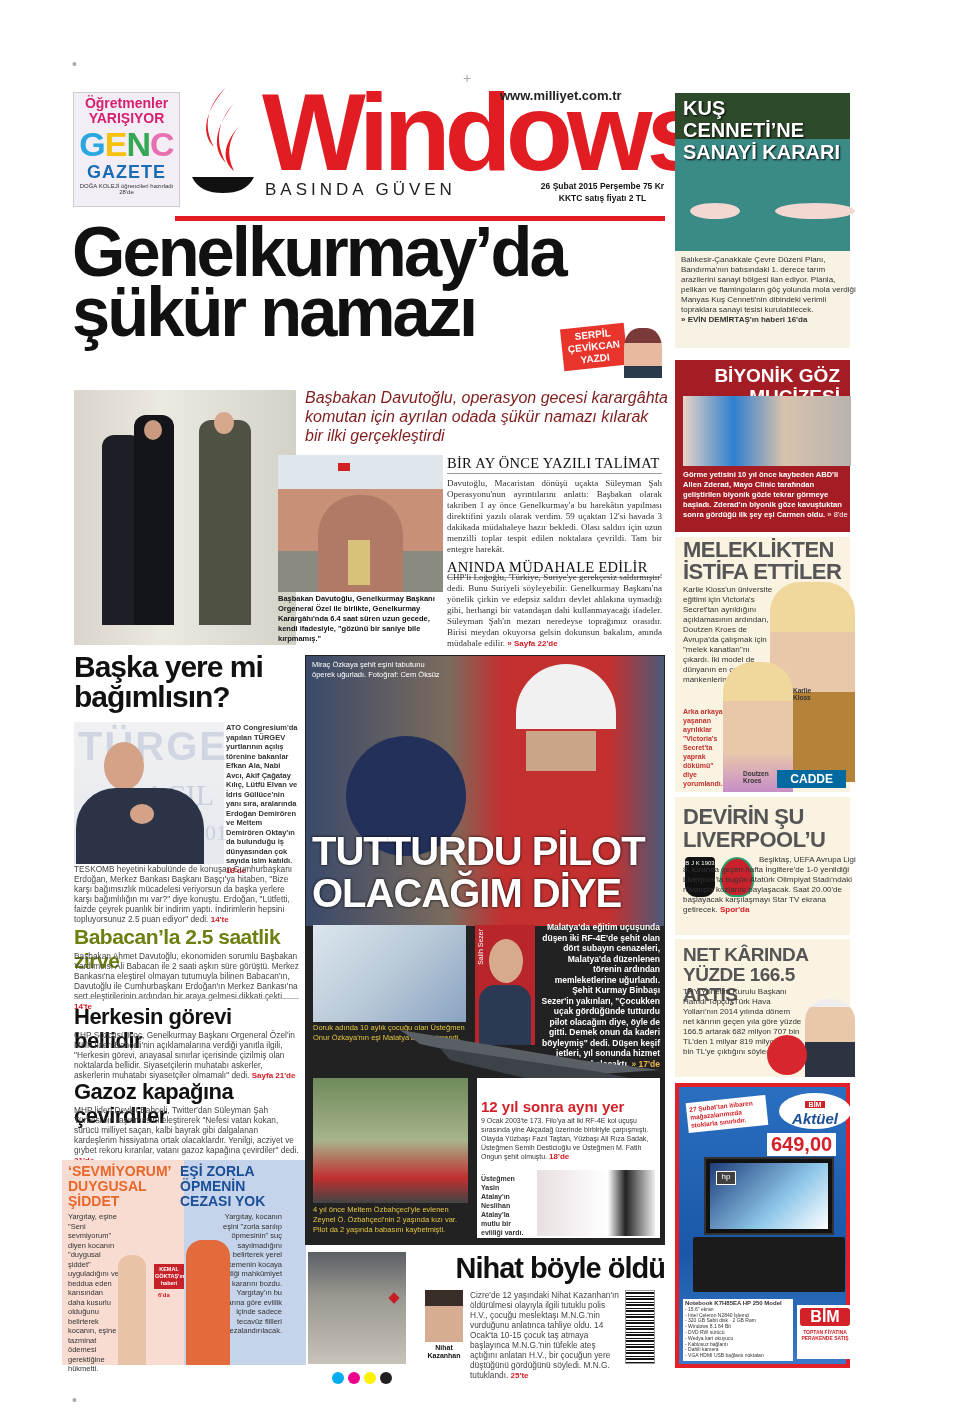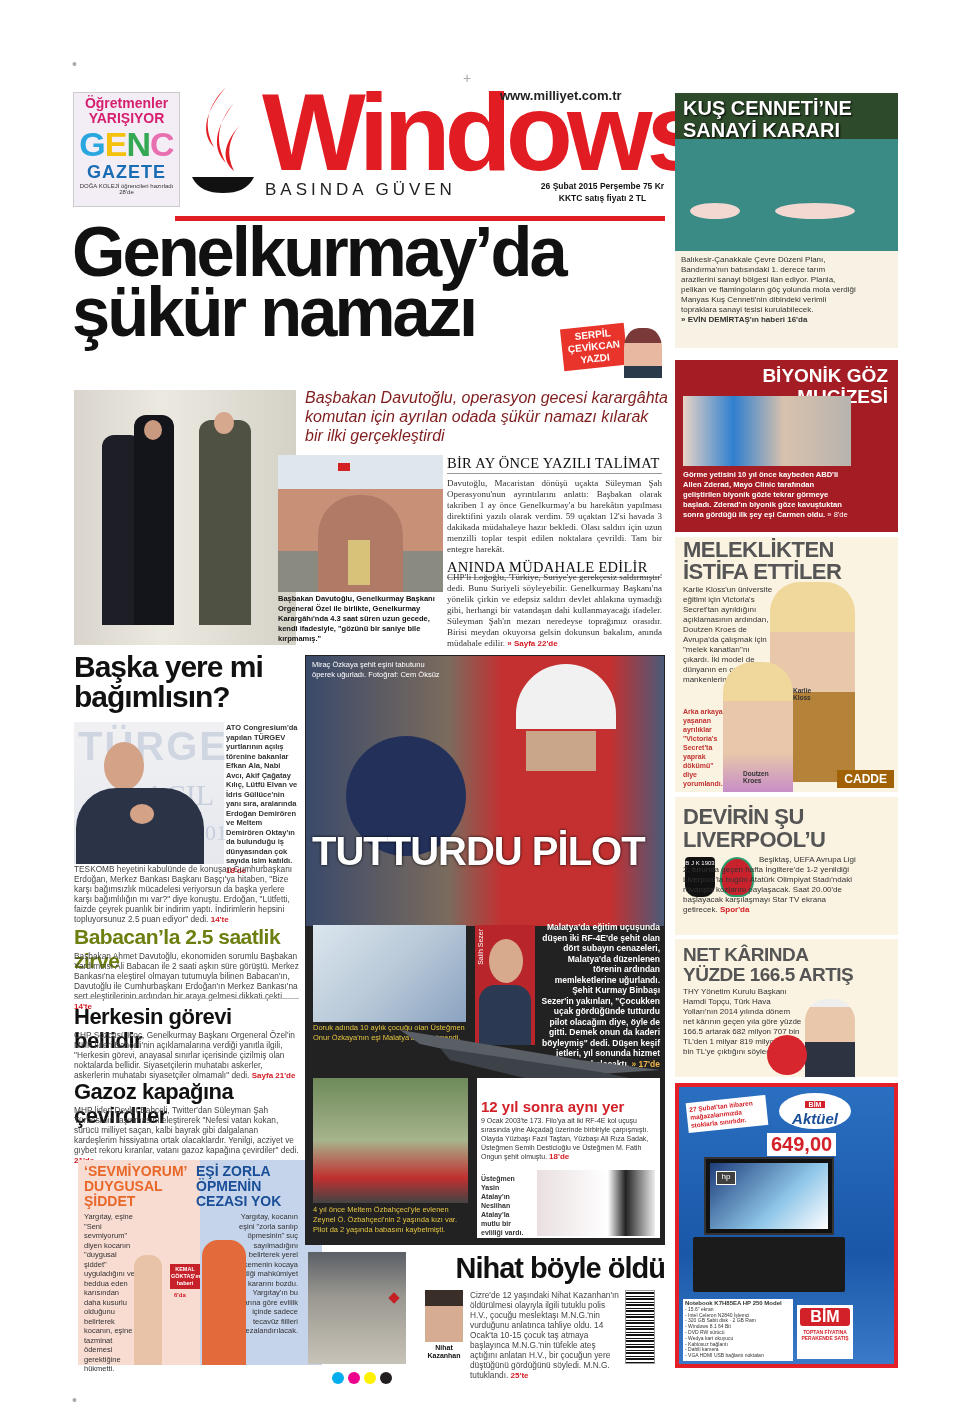--- a/index.html
+++ b/index.html
@@ -39,21 +39,21 @@
 .lbody{font-size:8.3px;line-height:10px;color:#444}
 .green{color:#6d7f10}
 .hbold{font-weight:bold;font-size:22px;line-height:24px;letter-spacing:-.5px}
 
 .feat{left:305px;top:655px;width:360px;height:590px;background:#222}
 .feat-ph{left:306px;top:656px;width:358px;height:270px;background:linear-gradient(90deg,#3a4a6a,#7b6b5d 40%,#c43030 55%,#c43030 85%,#4a5a78)}
 .feat-cap{left:312px;top:660px;font-size:7.5px;color:#fff;line-height:10px}
 .feat-hl{left:312px;top:830px;width:350px;font-weight:900;font-size:40px;line-height:42px;color:#fff;letter-spacing:-1px;text-shadow:0 0 3px #000}
 .fbody{color:#fff;font-size:8.5px;font-weight:bold;line-height:10.5px;text-align:right}
 
-.rc{left:675px;width:223px}
+.rc{left:675px;width:175px}
 .kus{top:93px;height:255px;background:linear-gradient(#2d4a2a 0 18%,#3a8a86 18% 62%,#f7f2e3 62%)}
 .kus h2{position:absolute;left:8px;top:4px;color:#fff;font-size:20px;font-weight:900;line-height:22px;text-shadow:1px 1px 2px #000}
 .biy{top:360px;height:172px;background:#a51d24}
 .biy h2{position:absolute;right:10px;top:5px;color:#fff;font-weight:900;font-size:19px;line-height:21px;text-align:right}
 .cream{background:#fbf3e2}
 .mel{top:537px;height:255px}
 .grayhl{color:#555;font-weight:900;font-size:22px;line-height:22px;letter-spacing:-.5px}
 .rbody{font-size:8px;line-height:10px;color:#333}
 .bim{top:1083px;height:285px;background:#e32028;padding:4px}
 .bim .inner{position:absolute;left:4px;top:4px;right:4px;bottom:4px;background:linear-gradient(#2a6fc1,#1a57a8 60%,#3a7ac8)}
@@ -109,21 +109,21 @@
   <div class="p" style="left:60px;height:210px;background:#14151b"></div>
   <div class="p" style="left:125px;height:205px;background:#4f5243;width:52px"></div>
   <div style="position:absolute;left:70px;top:30px;width:18px;height:20px;border-radius:50%;background:#c99a80"></div>
   <div style="position:absolute;left:140px;top:22px;width:20px;height:22px;border-radius:50%;background:#d6a98e"></div>
 </div>
 <div class="abs ph2">
   <div style="position:absolute;left:40px;top:40px;width:85px;height:97px;background:#b07a66;border-radius:40px 40px 0 0"></div>
   <div style="position:absolute;left:70px;top:85px;width:22px;height:45px;background:#d8c27a"></div>
   <div style="position:absolute;left:60px;top:8px;width:12px;height:8px;background:#d32020"></div>
 </div>
-<div class="abs ph2cap">Başbakan Davutoğlu, Genelkurmay Başkanı Orgeneral Özel ile birlikte, Genelkurmay Karargâhı'nda 4.3 saat süren uzun gecede, kendi ifadesiyle, "gözünü bir saniye bile kırpmamış."</div>
+<div class="abs ph2cap">Başbakan Davutoğlu, Genelkurmay Başkanı Orgeneral Özel ile birlikte, Genelkurmay Karargâhı'nda 6.4 saat süren uzun gecede, kendi ifadesiyle, "gözünü bir saniye bile kırpmamış."</div>
 
 <div class="abs deck">Başbakan Davutoğlu, operasyon gecesi karargâhta komutan için ayrılan odada şükür namazı kılarak bir ilki gerçekleştirdi</div>
 <div class="abs" style="left:447px;top:455px;width:215px">
   <div class="sub">BİR AY ÖNCE YAZILI TALİMAT</div>
   <div class="body-serif" style="margin-top:4px">Davutoğlu, Macaristan dönüşü uçakta Süleyman Şah Operasyonu'nun ayrıntılarını anlattı: Başbakan olarak takriben 1 ay önce Genelkurmay'a bu harekâtın yapılması direktifini yazılı olarak verdim. 59 uçaktan 12'si havada 3 dakikada müdahaleye hazır bekledi. Olası saldırı için uzun menzilli toplar tespit edilen noktalara çevrildi. Tam bir entegre harekât.</div>
   <div class="sub" style="margin-top:4px">ANINDA MÜDAHALE EDİLİR</div>
 </div>
 <div class="abs body-serif" style="left:447px;top:572px;width:215px">
   <span>CHP'li Loğoğlu, 'Türkiye, Suriye'ye gerekçesiz saldırmıştır' dedi. Bunu Suriyeli söyleyebilir. Genelkurmay Başkanı'na yönelik çirkin ve edepsiz saldırı devlet ahlakına uymadığı gibi, herhangi bir vatandaşın dahi kullanmayacağı ifadeler. Süleyman Şah'ın mezarı neredeyse toprağımız orasıdır. Birisi meydan okuyorsa gelsin dokunsun bakalım, anında müdahale edilir.</span> <span class="more">» <span>Sayfa 22'de</span></span>
 </div>
@@ -153,21 +153,21 @@
 <div class="abs hbold" style="left:74px;top:1005px;width:225px">Herkesin görevi bellidir</div>
 <div class="abs lbody" style="left:74px;top:1030px;width:225px">
   <span>CHP Sözcüsü Koç, Genelkurmay Başkanı Orgeneral Özel'in MHP lideri Bahçeli'nin açıklamalarına verdiği yanıtla ilgili, "Herkesin görevi, anayasal sınırlar içerisinde çizilmiş olan noktalarda bellidir. Siyasetçilerin muhatabı askerler, askerlerin muhatabı siyasetçiler olmamalı" dedi.</span> <span class="more">Sayfa 21'de</span>
 </div>
 
 <div class="abs hbold" style="left:74px;top:1080px;width:225px">Gazoz kapağına çevirdiler</div>
 <div class="abs lbody" style="left:74px;top:1105px;width:225px">
   <span>MHP lideri Devlet Bahçeli, Twitter'dan Süleyman Şah Türbesi'nin taşınmasını eleştirerek "Nefesi vatan kokan, sürücü milliyet saçan, kalbi bayrak gibi dalgalanan kardeşlerim hissiyatına ortak olacaklardır. Yenilgi, acziyet ve gıybet rekoru kıranlar, vatanı gazoz kapağına çevirdiler" dedi.</span> <span class="more">21'de</span>
 </div>
 
-<div class="abs" style="left:78px;top:1160px;width:244px;height:205px;background:linear-gradient(90deg,#f8dcd2 0 50%,#c5d4ea 50%)">
+<div class="abs" style="left:62px;top:1160px;width:244px;height:205px;background:linear-gradient(90deg,#f8dcd2 0 50%,#c5d4ea 50%)">
   <div style="position:absolute;left:6px;top:4px;width:105px;color:#e8682a;font-weight:bold;font-size:14px;line-height:15px">‘SEVMİYORUM’ DUYGUSAL ŞİDDET</div>
   <div style="position:absolute;left:6px;top:52px;width:52px;font-size:7.5px;line-height:9.5px;color:#333">Yargıtay, eşine "Seni sevmiyorum" diyen kocanın "duygusal şiddet" uyguladığını ve beddua eden karısından daha kusurlu olduğunu belirterek kocanın, eşine tazminat ödemesi gerektiğine hükmetti.</div>
   <div style="position:absolute;left:118px;top:4px;width:105px;color:#1a4f98;font-weight:bold;font-size:14px;line-height:15px">EŞİ ZORLA ÖPMENİN CEZASI YOK</div>
   <div style="position:absolute;left:150px;top:52px;width:70px;font-size:7.5px;line-height:9.5px;color:#333;text-align:right">Yargıtay, kocanın eşini "zorla sarılıp öpmesinin" suç sayılmadığını belirterek yerel mahkemenin kocaya verdiği mahkûmiyet kararını bozdu. Yargıtay'ın bu kararına göre evlilik içinde sadece tecavüz fiilleri cezalandırılacak.</div>
   <div style="position:absolute;left:56px;top:95px;width:28px;height:110px;background:#e9c3a7;border-radius:12px 12px 0 0"></div>
   <div style="position:absolute;left:124px;top:80px;width:44px;height:125px;background:#e36a3b;border-radius:16px 16px 0 0"></div>
   <div style="position:absolute;left:92px;top:104px;width:30px;background:#c7222a;color:#fff;font-size:5.5px;font-weight:bold;text-align:center;line-height:7px;padding:2px 1px">
     <div>KEMAL</div>
       <div>GÖKTAŞ'ın</div>
       <div>haberi</div>
@@ -177,20 +177,21 @@
 
 <div class="abs feat"></div>
 <div class="abs feat-ph">
   <div style="position:absolute;left:40px;top:80px;width:120px;height:120px;border-radius:50%;background:#23305a"></div>
   <div style="position:absolute;left:210px;top:8px;width:100px;height:65px;border-radius:50px 50px 0 0;background:#f1f1f1"></div>
   <div style="position:absolute;left:220px;top:75px;width:70px;height:40px;background:#c9a58a"></div>
 </div>
 <div class="abs feat-cap" style="width:130px">Miraç Özkaya şehit eşini tabutunu öperek uğurladı. Fotoğraf: Cem Öksüz</div>
 <div class="abs feat-hl">
   <div>TUTTURDU PİLOT</div>
+  <div>OLACAĞIM DİYE</div>
 </div>
 <div class="abs" style="left:313px;top:925px;width:153px;height:97px;background:linear-gradient(135deg,#dbe6ee,#b9c9d8 50%,#8aa3c1)"></div>
 <div class="abs" style="left:313px;top:1023px;width:160px;font-size:7.5px;color:#e6c640;line-height:10px">Doruk adında 10 aylık çocuğu olan Üsteğmen Onur Özkaya'nın eşi Malatya'da öğretmendi.</div>
 <div class="abs" style="left:475px;top:925px;width:60px;height:120px;background:#b8262b">
   <div style="position:absolute;left:14px;top:14px;width:34px;height:44px;border-radius:50%;background:#d8aa8c"></div>
   <div style="position:absolute;left:4px;top:60px;width:52px;height:60px;background:#2b3a52;border-radius:16px 16px 0 0"></div>
   <div style="position:absolute;left:2px;top:4px;writing-mode:vertical-rl;transform:rotate(180deg);font-size:7px;color:#fff">Salih Sezer</div>
 </div>
 <div class="abs fbody" style="left:540px;top:922px;width:120px">
   <span>Malatya'da eğitim uçuşunda düşen iki RF-4E'de şehit olan dört subayın cenazeleri, Malatya'da düzenlenen törenin ardından memleketlerine uğurlandı. Şehit Kurmay Binbaşı Sezer'in yakınları, "Çocukken uçak gördüğünde tutturdu pilot olacağım diye, öyle de gitti. Demek onun da kaderi böyleymiş" dedi. Düşen keşif jetleri, yıl sonunda hizmet dışı kalacaktı.</span> <span style="color:#f0b64a">» <span>17'de</span></span>
@@ -253,33 +254,33 @@
   <div class="grayhl" style="position:absolute;left:8px;top:2px">
       <div>MELEKLİKTEN</div>
       <div>İSTİFA ETTİLER</div>
     </div>
   <div class="rbody" style="position:absolute;left:8px;top:48px;width:95px">Karlie Kloss'un üniversite eğitimi için Victoria's Secret'tan ayrıldığını açıklamasının ardından, Doutzen Kroes de Avrupa'da çalışmak için "melek kanatları"nı çıkardı. İki model de dünyanın en çok kazanan mankenlerinden.</div>
   <div style="position:absolute;left:95px;top:45px;width:85px;height:200px;background:linear-gradient(#f0d89c 0 25%,#e8c7aa 25% 55%,#b5823a 55%);border-radius:30px 30px 0 0"></div>
   <div style="position:absolute;left:48px;top:125px;width:70px;height:130px;background:linear-gradient(#f0d89c 0 30%,#e8c7aa 30% 70%,#c78ec7);border-radius:30px 30px 0 0"></div>
   <div style="position:absolute;left:8px;top:170px;width:40px;font-size:7px;line-height:9px;font-weight:bold;color:#c0322f">Arka arkaya yaşanan ayrılıklar "Victoria's Secret'ta yaprak dökümü" diye yorumlandı.</div>
   <div style="position:absolute;left:118px;top:150px;width:30px;font-size:6.5px;font-weight:bold;color:#333">Karlie Kloss</div>
   <div style="position:absolute;left:68px;top:233px;width:34px;font-size:6.5px;font-weight:bold;color:#333">Doutzen Kroes</div>
-  <div style="position:absolute;right:4px;bottom:4px;background:#a16207;color:#fff;font-weight:900;font-size:12px;padding:2px 7px">CADDE</div>
+  <div style="position:absolute;right:4px;bottom:4px;background:#0369a1;color:#fff;font-weight:900;font-size:12px;padding:2px 13px">CADDE</div>
 </div>
 
 <div class="abs rc cream" style="top:795px;height:140px;border-top:2px solid #fff">
   <div class="grayhl" style="position:absolute;left:8px;top:8px;font-size:22px;line-height:23px">
       <div>DEVİRİN ŞU</div>
       <div>LIVERPOOL’U</div>
     </div>
   <div style="position:absolute;left:10px;top:60px;width:30px;height:40px;background:#111;border-radius:4px 4px 12px 12px;color:#fff;font-size:6px;text-align:center;padding-top:3px"><span>B J K 1903</span></div>
   <div style="position:absolute;left:45px;top:60px;width:34px;height:40px;background:#c8232c;border-radius:50% 50% 40% 40%;border:2px solid #2c9a6a"></div>
   <div class="rbody" style="position:absolute;left:85px;top:58px;width:95px"></div>
   <div class="rbody" style="position:absolute;left:8px;top:58px;width:175px;text-indent:76px">
-    <span>Beşiktaş, UEFA Avrupa Ligi 2. turunda geçen hafta İngiltere'de 1-2 yenildiği Liverpool'la bugün Atatürk Olimpiyat Stadı'ndaki rövanşta kozlarını paylaşacak. Saat 20.00'de başlayacak karşılaşmayı Star TV ekrana getirecek.</span> <span class="more">Spor'da</span>
+    <span>Beşiktaş, UEFA Avrupa Ligi 8. turunda geçen hafta İngiltere'de 1-0 yenildiği Liverpool'la bugün Atatürk Olimpiyat Stadı'ndaki rövanşta kozlarını paylaşacak. Saat 20.00'de başlayacak karşılaşmayı Star TV ekrana getirecek.</span> <span class="more">Spor'da</span>
   </div>
 </div>
 
 <div class="abs rc cream" style="top:937px;height:140px;border-top:2px solid #fff">
   <div class="grayhl" style="position:absolute;left:8px;top:6px;font-size:19px;line-height:20px">
       <div>NET KÂRINDA</div>
       <div>YÜZDE 166.5 ARTIŞ</div>
     </div>
   <div class="rbody" style="position:absolute;left:8px;top:48px;width:120px">
     <span>THY Yönetim Kurulu Başkanı Hamdi Topçu, Türk Hava Yolları'nın 2014 yılında dönem net kârının geçen yıla göre yüzde 166.5 artarak 682 milyon 707 bin TL'den 1 milyar 819 milyon 260 bin TL'ye çıktığını söyledi.</span> <span class="more">11'de</span>

